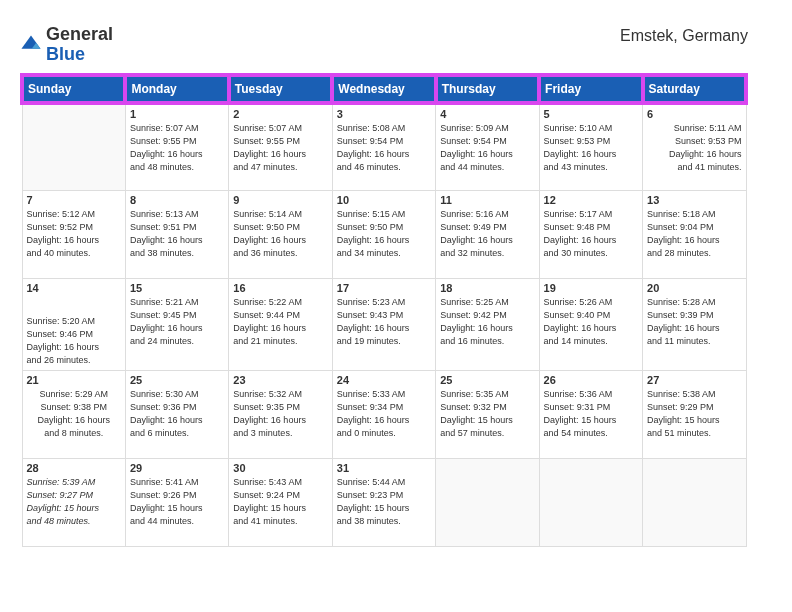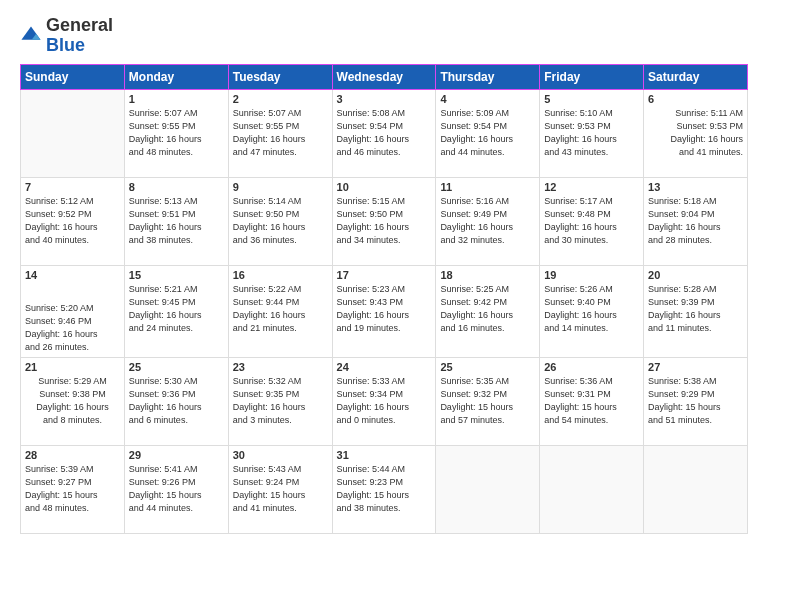--- a/index.html
+++ b/index.html
@@ -6,21 +6,21 @@
     body {
       font-family: Arial, sans-serif;
       background: #fff;
       width: 792px;
       height: 612px;
       overflow: hidden;
     }
     .page {
       width: 768px;
       height: 612px;
-      padding: 16px 20px 10px 20px;
+      padding: 25px 20px 10px 20px;
       background: #fff;
     }
     .header {
       display: flex;
       justify-content: space-between;
       align-items: flex-start;
       margin-bottom: 8px;
     }
     .logo {
       display: flex;
@@ -57,21 +57,21 @@
       border-collapse: collapse;
       border: 1px solid #ccc;
     }
     .calendar th {
       background: #1a5fb4;
       color: #fff;
       font-size: 12px;
       font-weight: bold;
       padding: 5px 4px;
       text-align: left;
-      border: 1px solid #d946ef;
+      border: 4px solid #d946ef;
     }
     .calendar td {
       vertical-align: top;
       border: 1px solid #ddd;
       padding: 3px 4px;
       width: calc(100% / 7);
       font-size: 9.5px;
       color: #333;
       background: #fff;
       height: 88px;
@@ -101,20 +101,21 @@
       <svg class="logo-icon" viewBox="0 0 30 30" xmlns="http://www.w3.org/2000/svg">
         <polygon points="15,2 28,20 2,20" fill="#1a5fb4"></polygon>
         <polygon points="22,12 28,20 16,20" fill="#4a9fd4"></polygon>
       </svg>
       <div class="logo-text">
         <span class="logo-general">General</span><br>
         <span class="logo-blue">Blue</span>
       </div>
     </div>
     <div class="title-block">
+      <div class="title-location">Emstek, Germany</div>
     </div>
   </div>
 
   <table class="calendar">
     <thead>
       <tr>
         <th>Sunday</th>
         <th>Monday</th>
         <th>Tuesday</th>
         <th>Wednesday</th>
@@ -318,21 +319,21 @@
             <span class="day-num">27</span>
             <div class="day-info" style="white-space: pre-line;">Sunrise: 5:38 AM
 Sunset: 9:29 PM
 Daylight: 15 hours
 and 51 minutes.</div>
           </td>
         </tr>
         <tr>
           <td>
             <span class="day-num">28</span>
-            <div class="day-info" style="white-space: pre-line;">Sunrise: 5:39 AM
+            <div class="day-info" style="white-space: pre-line; font-style: italic;">Sunrise: 5:39 AM
 Sunset: 9:27 PM
 Daylight: 15 hours
 and 48 minutes.</div>
           </td>
           <td>
             <span class="day-num">29</span>
             <div class="day-info" style="white-space: pre-line;">Sunrise: 5:41 AM
 Sunset: 9:26 PM
 Daylight: 15 hours
 and 44 minutes.</div>

